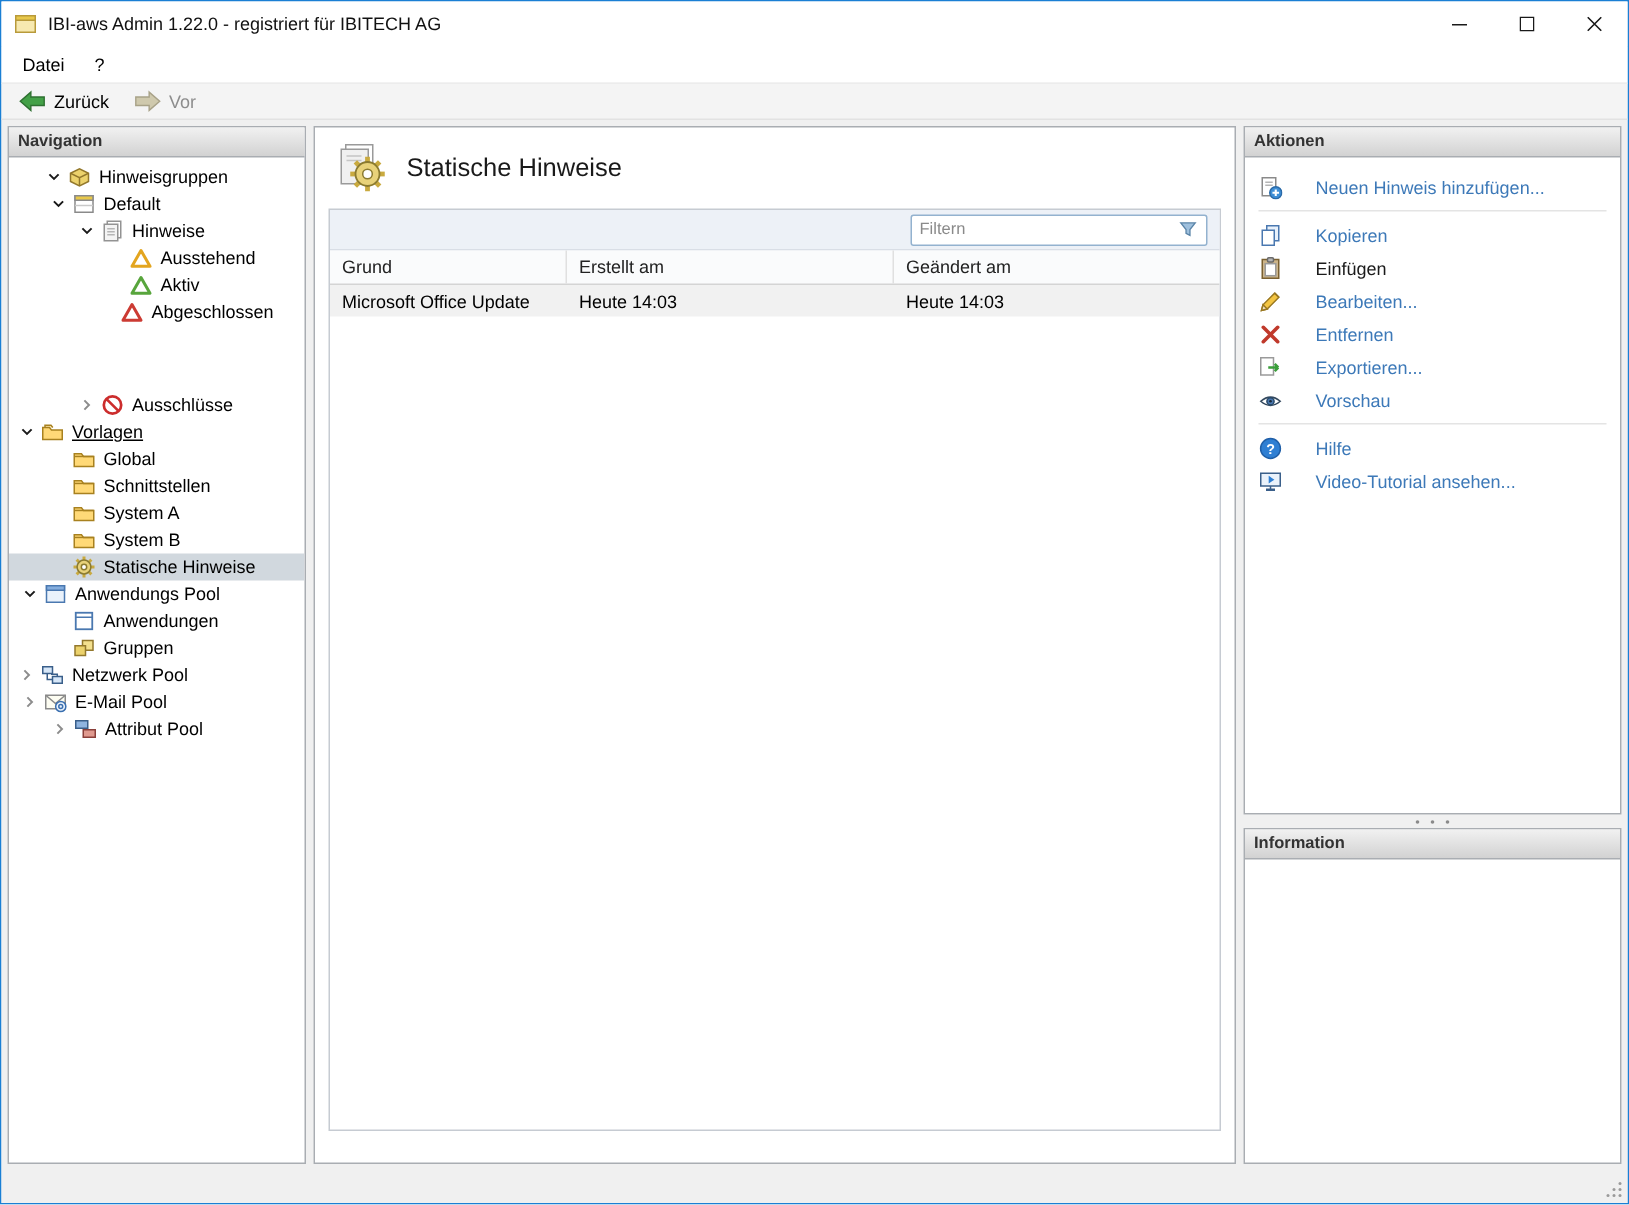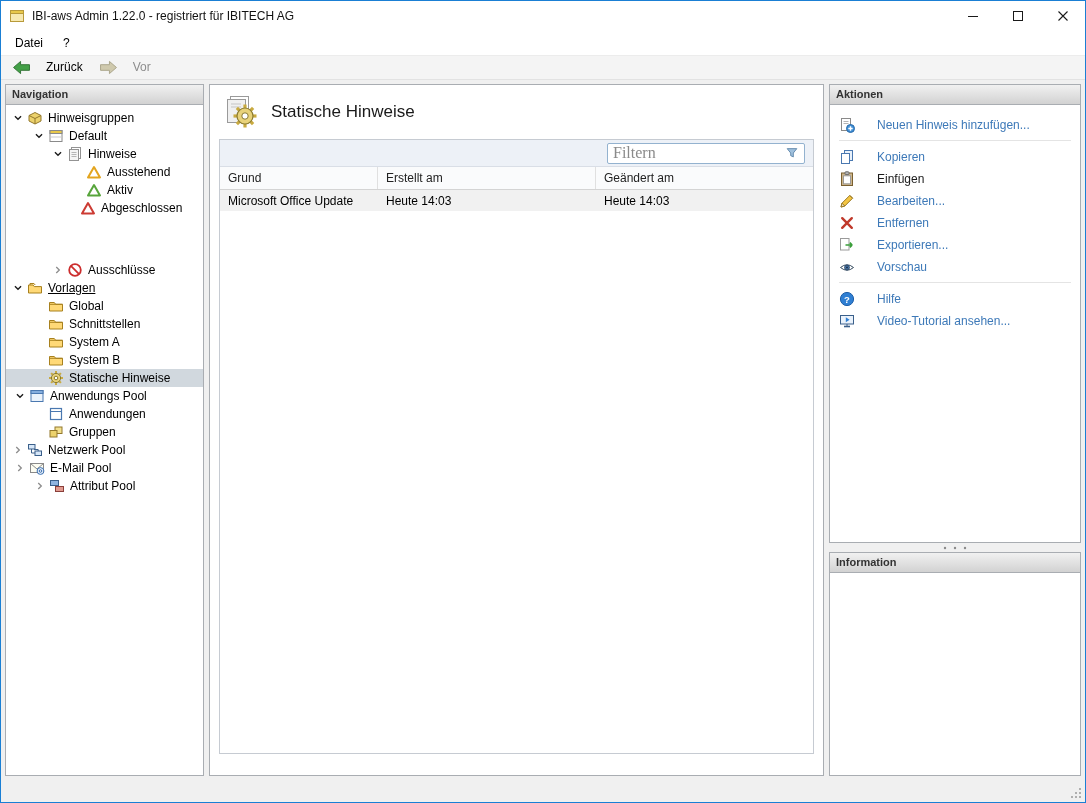--- a/index.html
+++ b/index.html
@@ -10,21 +10,21 @@
   .titlebar{height:30px;flex:0 0 auto;display:flex;align-items:center;padding-left:8px;background:#fff}
   .app-icon{width:16px;height:16px;margin-right:7px;display:inline-flex}
   .win-title{font-size:12px;color:#111}
   .win-controls{margin-left:auto;display:flex;height:100%}
   .win-btn{width:45px;height:100%;border:none;background:transparent;display:flex;align-items:center;justify-content:center;cursor:pointer}
   
   .menubar{height:24px;flex:0 0 auto;display:flex;align-items:center;background:#fff;padding-left:4px}
   .menu-item{padding:4px 10px;cursor:pointer}
   
   .toolbar{height:25px;flex:0 0 auto;display:flex;align-items:center;background:#f4f4f4;border-top:1px solid #ececec;border-bottom:1px solid #e2e2e2;padding-left:4px;gap:2px}
-  .tool-btn{display:flex;align-items:flex-start;gap:15px;padding:2px 7px;cursor:pointer}
+  .tool-btn{display:flex;align-items:center;gap:5px;padding:2px 7px;cursor:pointer}
   .tool-btn .icon{width:19px;height:15px}
   .tool-btn.disabled{color:#8d8d8d;cursor:default}
   
   .content{flex:1;min-height:0;display:flex;background:#f0f0f0;padding:4px;gap:5px}
   .panel{background:#fff;border:1px solid #a9adb2;display:flex;flex-direction:column;min-height:0}
   .panel-header{height:20px;line-height:19px;flex:0 0 auto;padding-left:6px;font-size:11px;font-weight:bold;color:#333;background:linear-gradient(#f1f1f1,#d2d2d2);border-bottom:1px solid #a9adb2}
   
   .nav-panel{width:199px;flex:0 0 auto}
   .tree{flex:1;padding-top:4px;overflow:hidden}
   .tree-item{height:18px;display:flex;align-items:center;white-space:nowrap;cursor:pointer}
@@ -36,21 +36,21 @@
   .tree-label{margin-left:5px}
   
   .main-panel{flex:1;min-width:0}
   .main-header{height:54px;flex:0 0 auto;display:flex;align-items:center;gap:13px;padding:0 12px}
   .big-icon{width:36px;height:36px;display:inline-flex}
   .big-icon svg{width:100%;height:100%}
   .main-title{font-size:17px;color:#1a1a1a}
   .table-region{flex:1;min-height:0;margin:0 9px 21px 9px;border:1px solid #c6cbd2;display:flex;flex-direction:column;background:#fff}
   .filter-band{height:27px;flex:0 0 auto;background:#edf1f7;border-bottom:1px solid #d9dee6;display:flex;align-items:center;justify-content:flex-end;padding-right:8px}
   .filter-box{width:198px;height:21px;background:#fff;border:1px solid #93b2cf;border-radius:2px;display:flex;align-items:center;padding:0 5px;gap:3px}
-  .filter-input{flex:1;min-width:0;border:none;outline:none;background:transparent;font-family:Liberation Serif, serif;font-size:16px;color:#8b5cf6}
+  .filter-input{flex:1;min-width:0;border:none;outline:none;background:transparent;font-family:Liberation Sans, sans-serif;font-size:11px;color:#8b5cf6}
   .filter-input::placeholder{color:#8a8a8a}
   .funnel-icon{width:14px;height:14px}
   .thead{height:23px;flex:0 0 auto;display:flex;align-items:stretch;background:#fafbfc;border-bottom:1px solid #d4d4d4}
   .th{display:flex;align-items:center;padding:0 8px;color:#222;border-right:1px solid #e0e0e0;cursor:pointer}
   .th:last-child{border-right:none}
   .tbody{flex:1;overflow:hidden}
   .tr{height:21px;display:flex;align-items:center;background:#f1f1f1;cursor:pointer}
   .td{padding:0 8px;overflow:hidden;white-space:nowrap}
   
   .right-col{width:252px;flex:0 0 auto;display:flex;flex-direction:column;min-height:0}
@@ -131,21 +131,21 @@
         </span>
       <span>Vor</span>
     </div>
   </div>
 
   <div class="content">
 
     <div class="panel nav-panel">
       <div class="panel-header">Navigation</div>
       <div class="tree">
-          <div class="tree-item" style="padding-left: 3px;">
+          <div class="tree-item" style="padding-left: 21px;">
             <span class="expander">
               <svg viewBox="0 0 16 16">
                 <path d="M4.5 6 L8 9.5 L11.5 6" fill="none" stroke="#1a1a1a" stroke-width="1.5"></path>
               </svg>
             </span>
             <span class="icon">
               <svg viewBox="0 0 16 16">
                 <path d="M2 5.5 L8 2.5 L14 5.5 L14 11 L8 14 L2 11 Z" fill="#ecd26c" stroke="#93782c"></path>
                 <path d="M2 5.5 L8 8.5 L14 5.5 M8 8.5 L8 14" fill="none" stroke="#93782c"></path>
               </svg>

